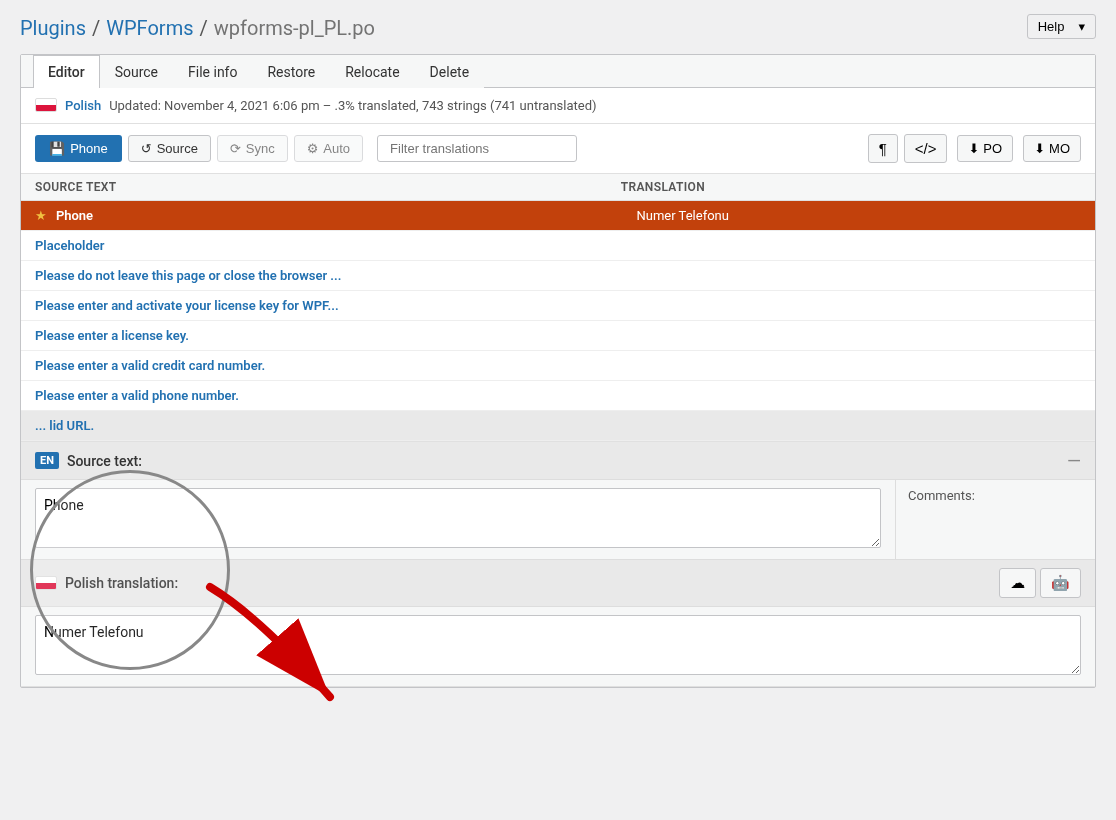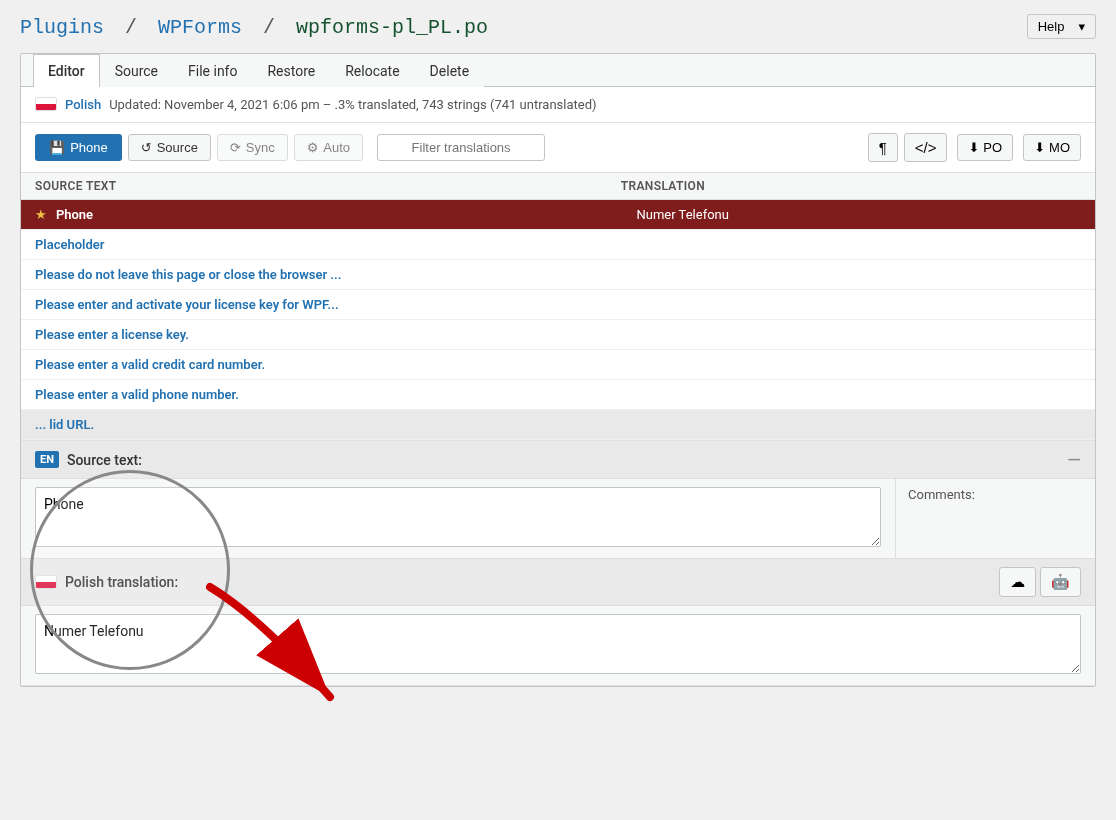--- a/index.html
+++ b/index.html
@@ -10,36 +10,35 @@
       color: #333;
     }
     .page-wrapper {
       background: #f0f0f1;
       min-height: 820px;
       padding: 16px 20px;
     }
     .breadcrumb {
       display: flex;
       align-items: center;
-      gap: 21px;
+      gap: 6px;
       margin-bottom: 14px;
-      font-family: Liberation Mono, monospace;
     }
     .breadcrumb a {
       color: #2271b1;
       text-decoration: none;
       font-size: 20px;
       font-weight: 400;
     }
     .breadcrumb .separator {
       color: #555;
       font-size: 20px;
     }
     .breadcrumb .current {
-      color: #14532d;
+      color: #737373;
       font-size: 20px;
       font-weight: 400;
     }
     .help-button {
       position: absolute;
       top: 14px;
       right: 20px;
       background: #f0f0f1;
       border: 1px solid #c3c4c7;
       border-radius: 3px;
@@ -138,24 +137,23 @@
     }
     .btn-outline:disabled, .btn-outline.disabled {
       opacity: 0.6;
       cursor: default;
     }
     .filter-input {
       border: 1px solid #c3c4c7;
       border-radius: 3px;
       padding: 5px 12px;
       font-size: 13px;
-      width: 168px;
+      width: 200px;
       color: #aaa;
       margin-left: 8px;
-      text-align: center;
     }
     .btn-icon {
       background: #f6f7f7;
       border: 1px solid #c3c4c7;
       border-radius: 3px;
       padding: 5px 10px;
       cursor: pointer;
       font-size: 15px;
     }
     .btn-download {
@@ -194,21 +192,21 @@
     }
     .translation-list {
       border-bottom: 1px solid #e0e0e0;
     }
     .translation-row {
       display: flex;
       border-bottom: 1px solid #eee;
       align-items: stretch;
     }
     .translation-row.highlighted {
-      background: #7f1d1d;
+      background: #c2410c;
       color: #fff;
     }
     .translation-row .col-source {
       flex: 1;
       padding: 7px 14px;
       font-size: 13px;
     }
     .translation-row .col-translation {
       width: 44%;
       padding: 7px 14px;

